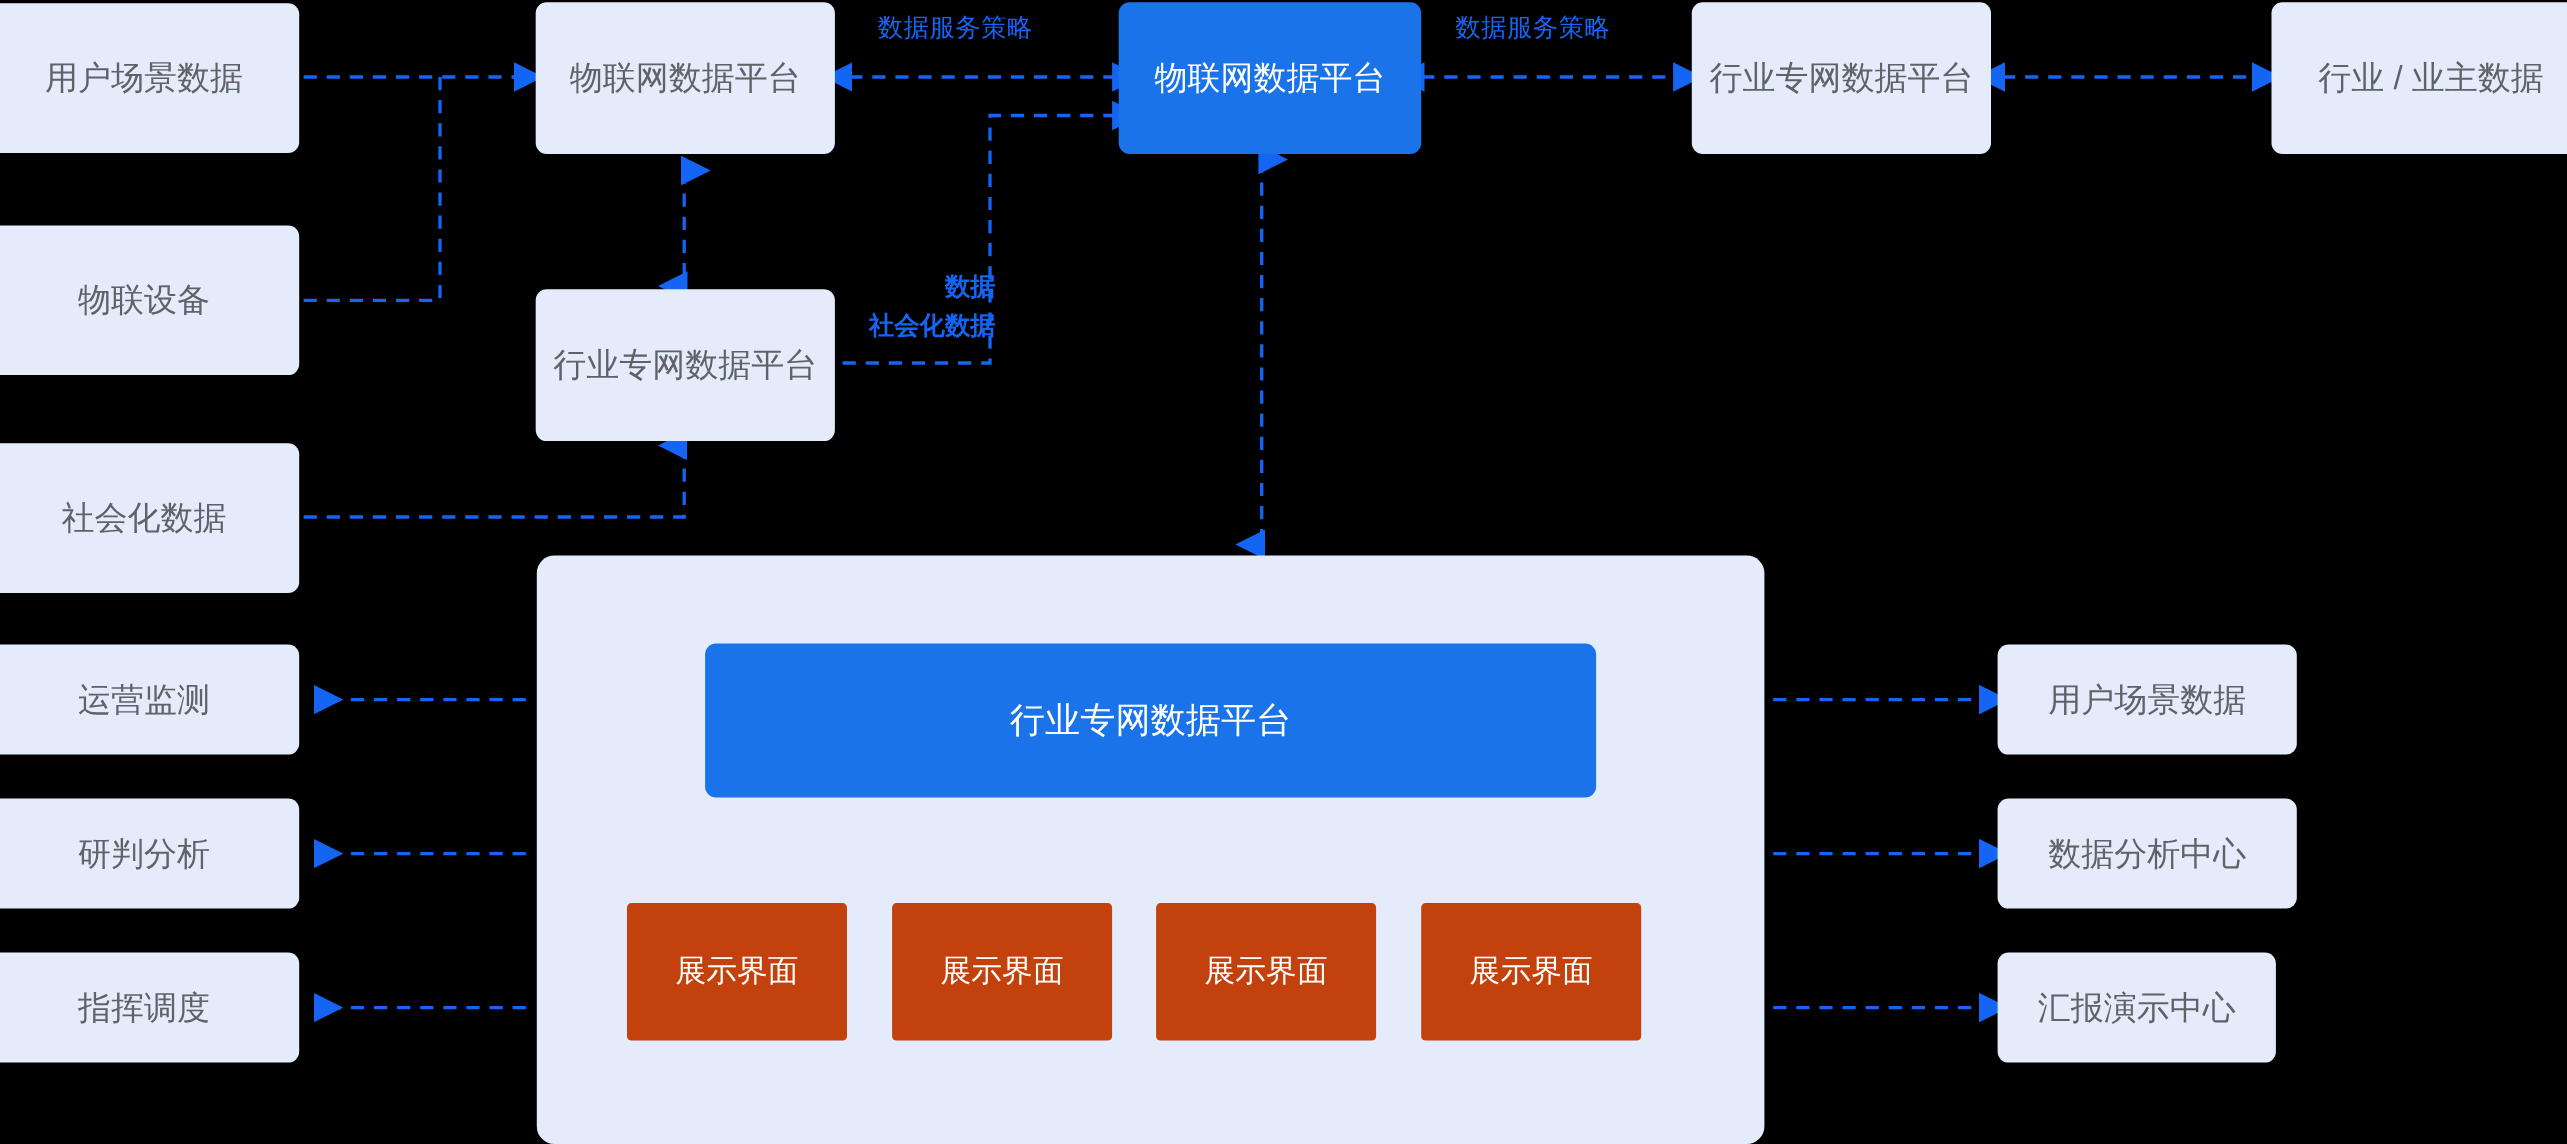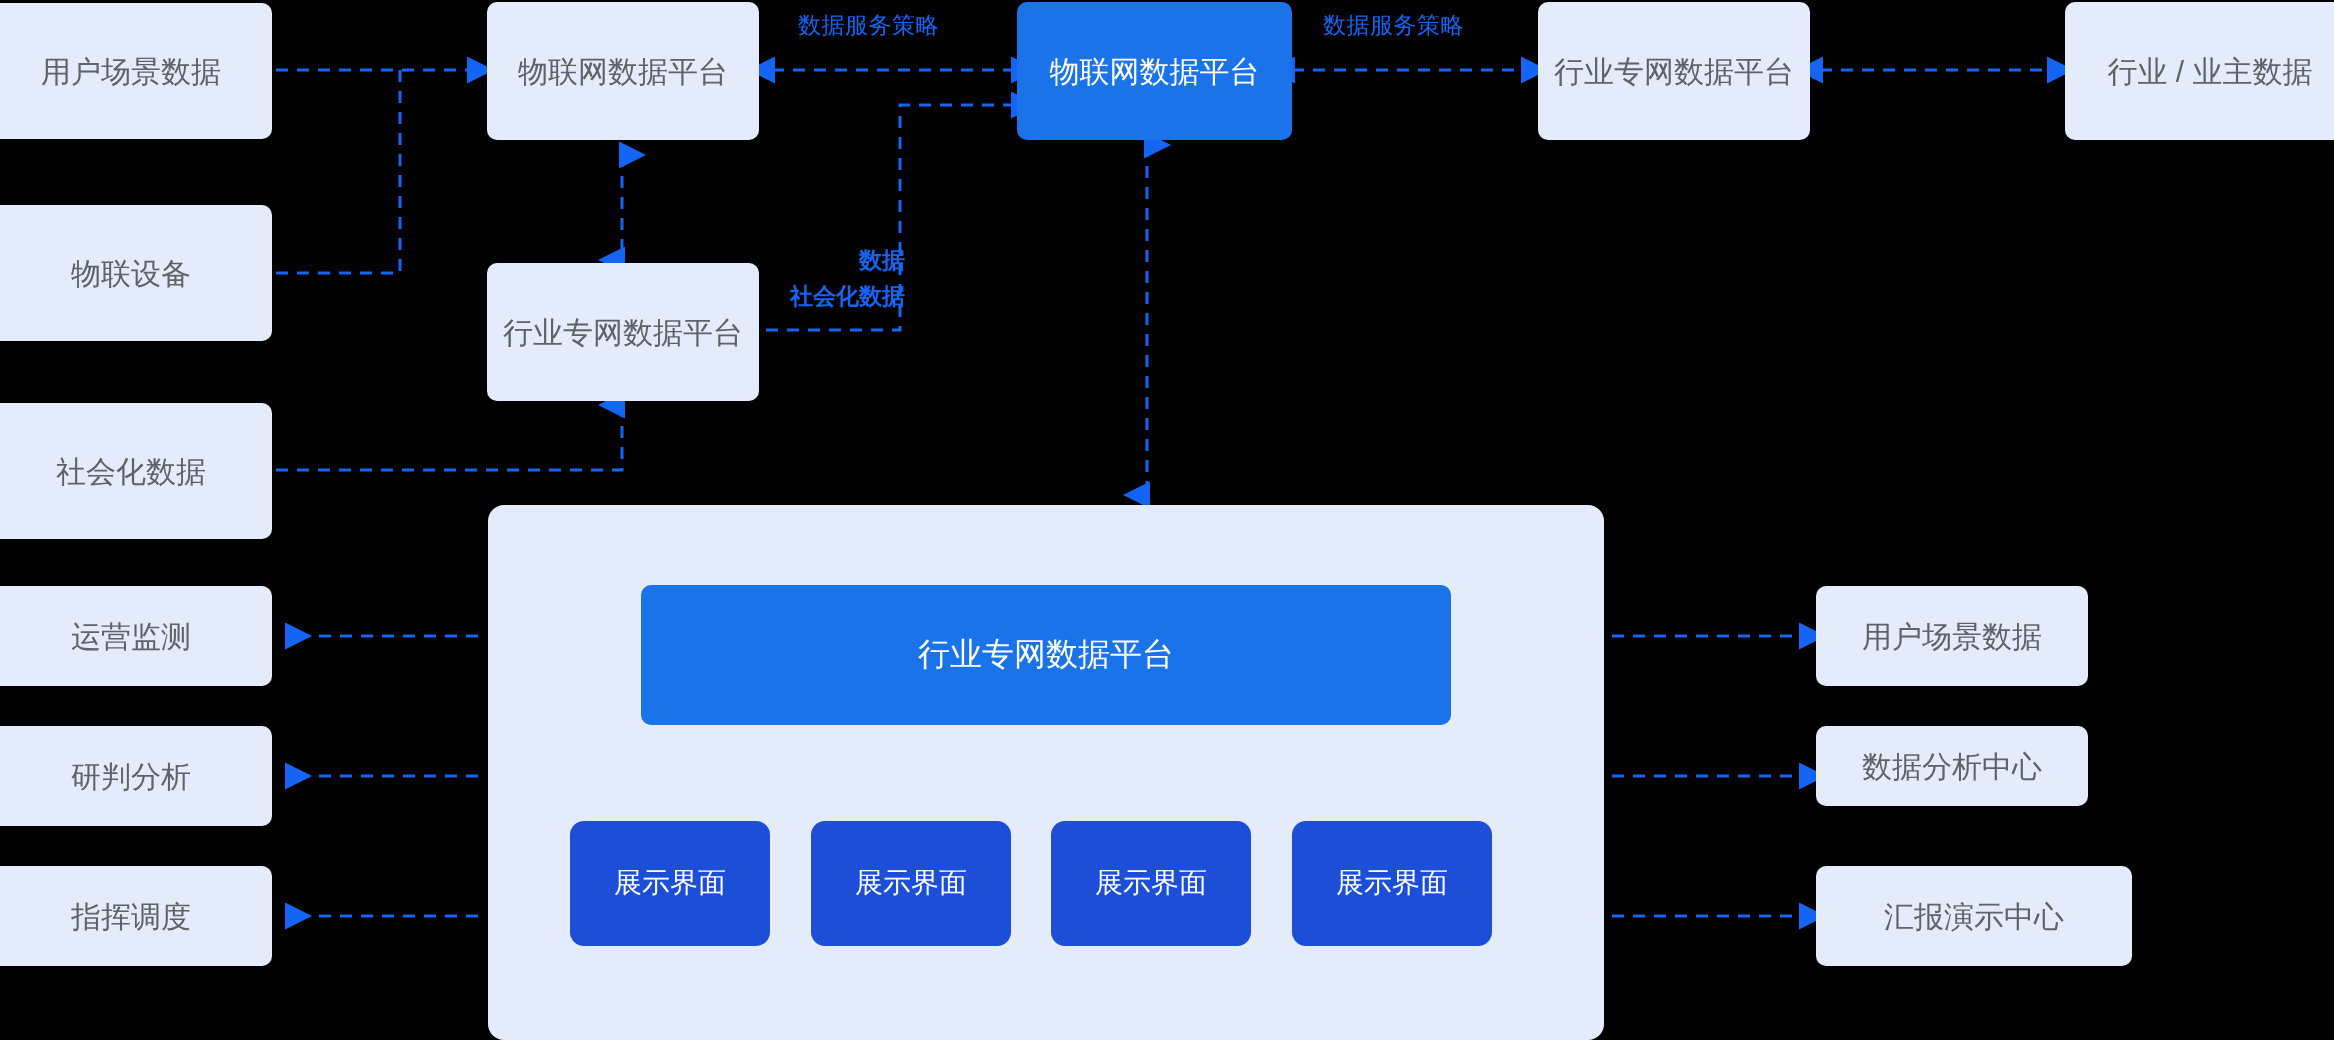--- a/index.html
+++ b/index.html
@@ -36,24 +36,24 @@
     color:#ffffff;
     font-size:30px;
   }
   .node-blue-wide{
     background:#1a73e8;
     color:#ffffff;
     font-size:32px;
     border-radius:10px;
   }
   .node-blue-small{
-    background:#1d4ed8;
+    background:#c2410c;
     color:#ffffff;
     font-size:28px;
-    border-radius:14px;
+    border-radius:4px;
   }
 
   
   .panel{
     position:absolute;
     background:#e4ecfc;
     border-radius:16px;
   }
 
   
@@ -180,17 +180,17 @@
   <div class="node node-blue-small" style="left:1292px;top:821px;width:200px;height:125px;">展示界面</div>
 
   <div class="node node-light" style="left:-10px;top:586px;width:282px;height:100px;">运营监测</div>
 
   <div class="node node-light" style="left:-10px;top:726px;width:282px;height:100px;">研判分析</div>
 
   <div class="node node-light" style="left:-10px;top:866px;width:282px;height:100px;">指挥调度</div>
 
   <div class="node node-light" style="left:1816px;top:586px;width:272px;height:100px;">用户场景数据</div>
 
-  <div class="node node-light" style="left:1816px;top:726px;width:272px;height:80px;">数据分析中心</div>
+  <div class="node node-light" style="left:1816px;top:726px;width:272px;height:100px;">数据分析中心</div>
 
-  <div class="node node-light" style="left:1816px;top:866px;width:316px;height:100px;">汇报演示中心</div>
+  <div class="node node-light" style="left:1816px;top:866px;width:253px;height:100px;">汇报演示中心</div>
 
 </div>
 
 </body></html>

